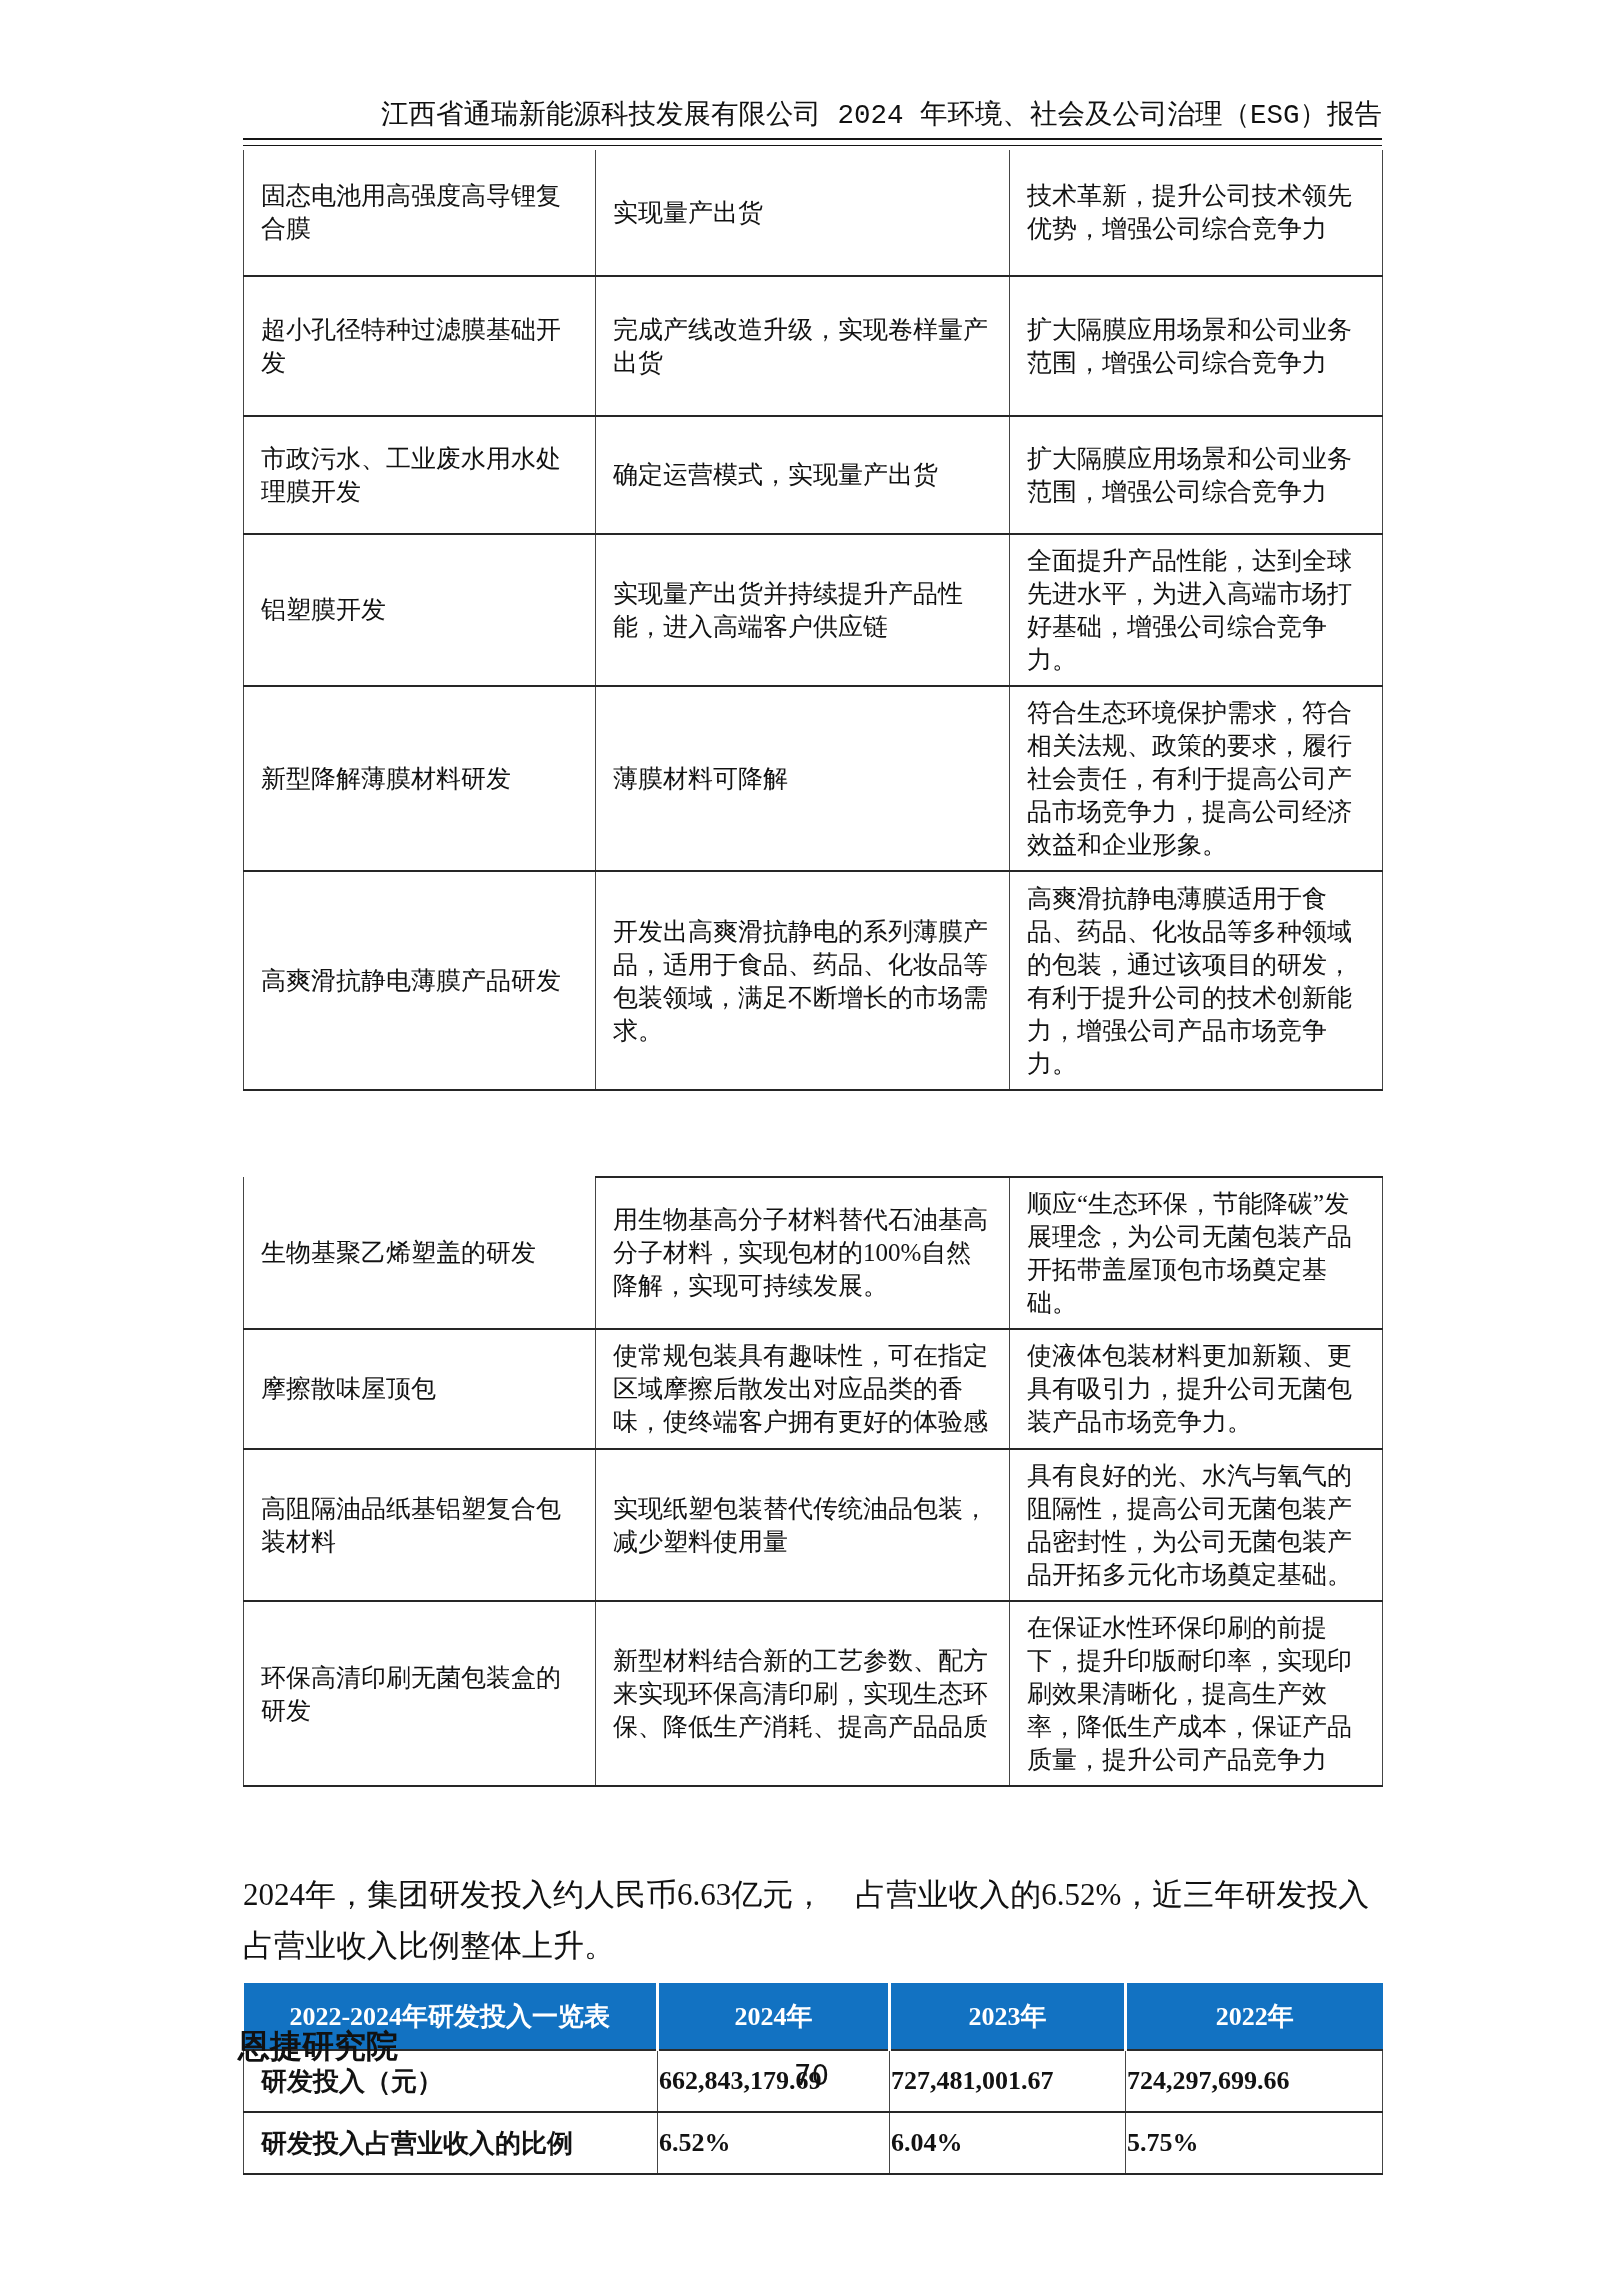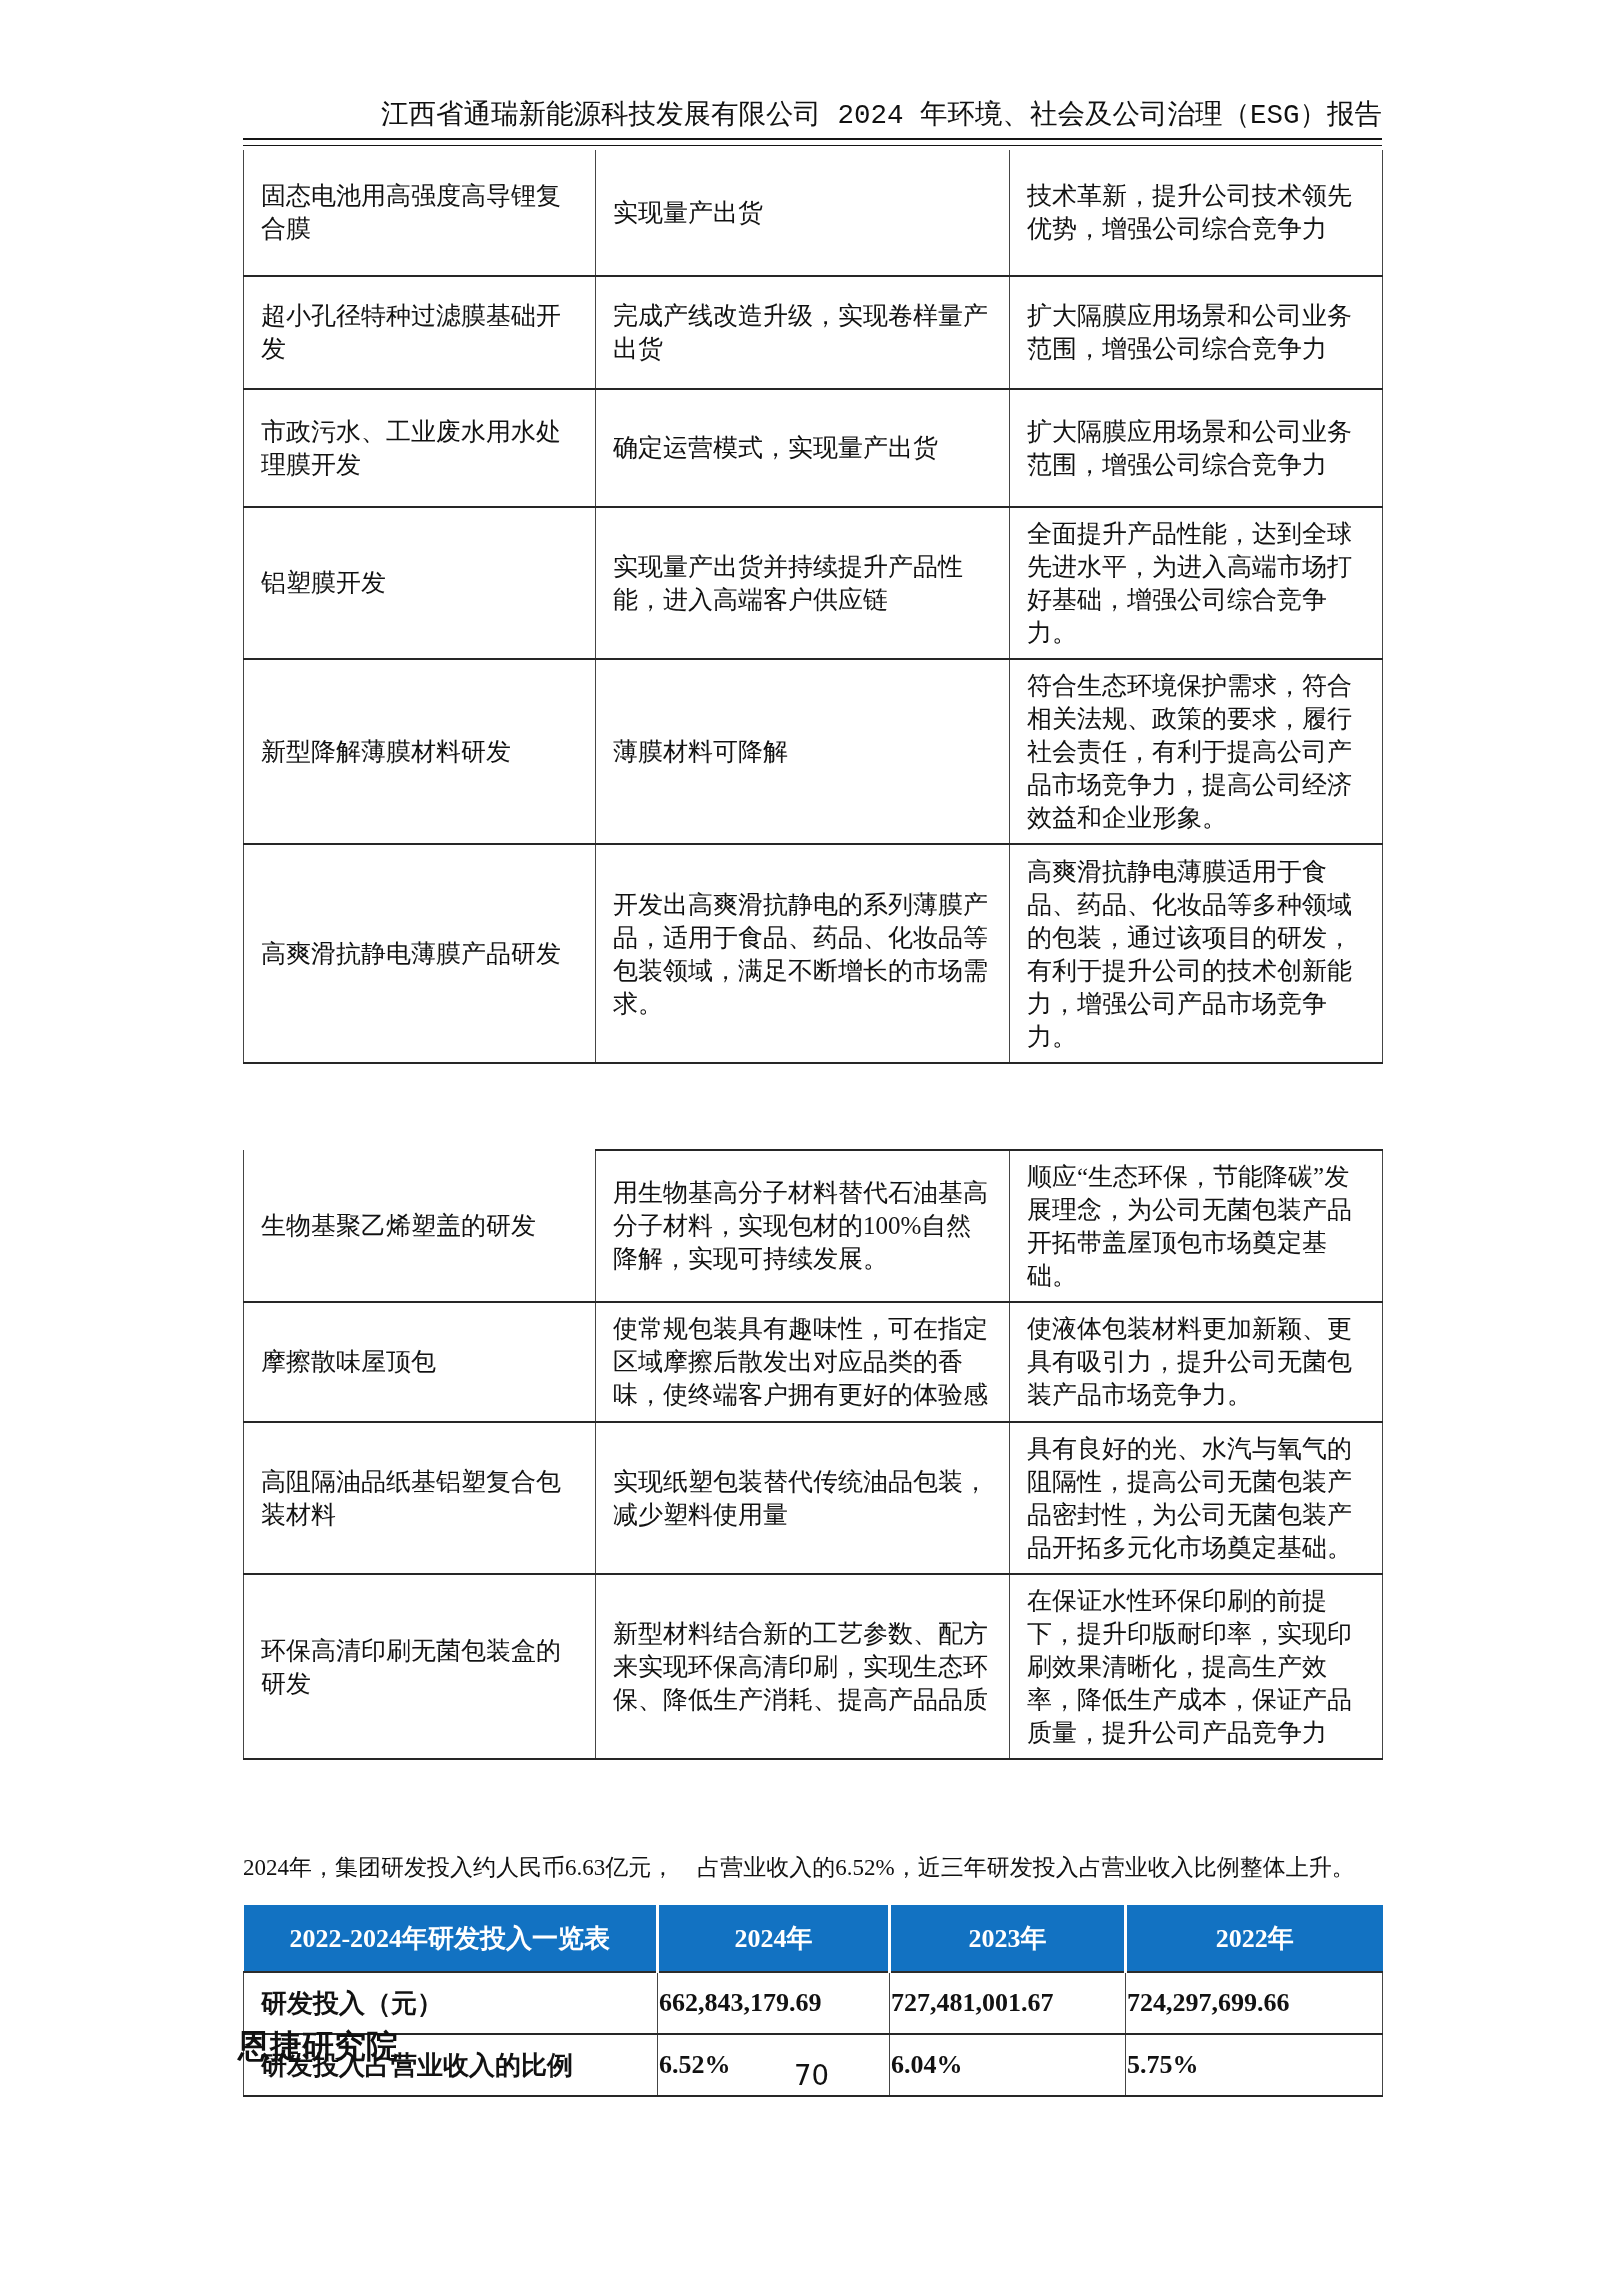--- a/index.html
+++ b/index.html
@@ -48,21 +48,21 @@
     border-top: 2.6px solid #262626;
     border-bottom: 2.6px solid #262626;
     vertical-align: middle;
     padding: 9.2px 14.4px 9.2px 17px;
     text-align: left;
   }
   table.t-rd td.open-top { border-top: none; }
   .tables-gap { height: 85px; }
   .rd-paragraph {
     margin-top: 82px;
-    font-size: 23px;
+    font-size: 31px;
     line-height: 51px;
     text-align: left;
     color: #111;
   }
   table.t-inv {
     border-collapse: collapse;
     table-layout: fixed;
     width: 1139px;
     margin-top: 11.8px;
     font-size: 26px;
@@ -123,21 +123,21 @@
           <col style="width:352px">
           <col style="width:414px">
           <col style="width:373px">
         </colgroup>
       <tbody>
         <tr style="height:126px">
           <td class="open-top">固态电池用高强度高导锂复合膜</td>
           <td class="open-top">实现量产出货</td>
           <td class="open-top">技术革新，提升公司技术领先优势，增强公司综合竞争力</td>
         </tr>
-        <tr style="height:113px">
+        <tr style="height:140px">
           <td>超小孔径特种过滤膜基础开发</td>
           <td>完成产线改造升级，实现卷样量产出货</td>
           <td>扩大隔膜应用场景和公司业务范围，增强公司综合竞争力</td>
         </tr>
         <tr style="height:118px">
           <td>市政污水、工业废水用水处理膜开发</td>
           <td>确定运营模式，实现量产出货</td>
           <td>扩大隔膜应用场景和公司业务范围，增强公司综合竞争力</td>
         </tr>
         <tr style="height:121px">

